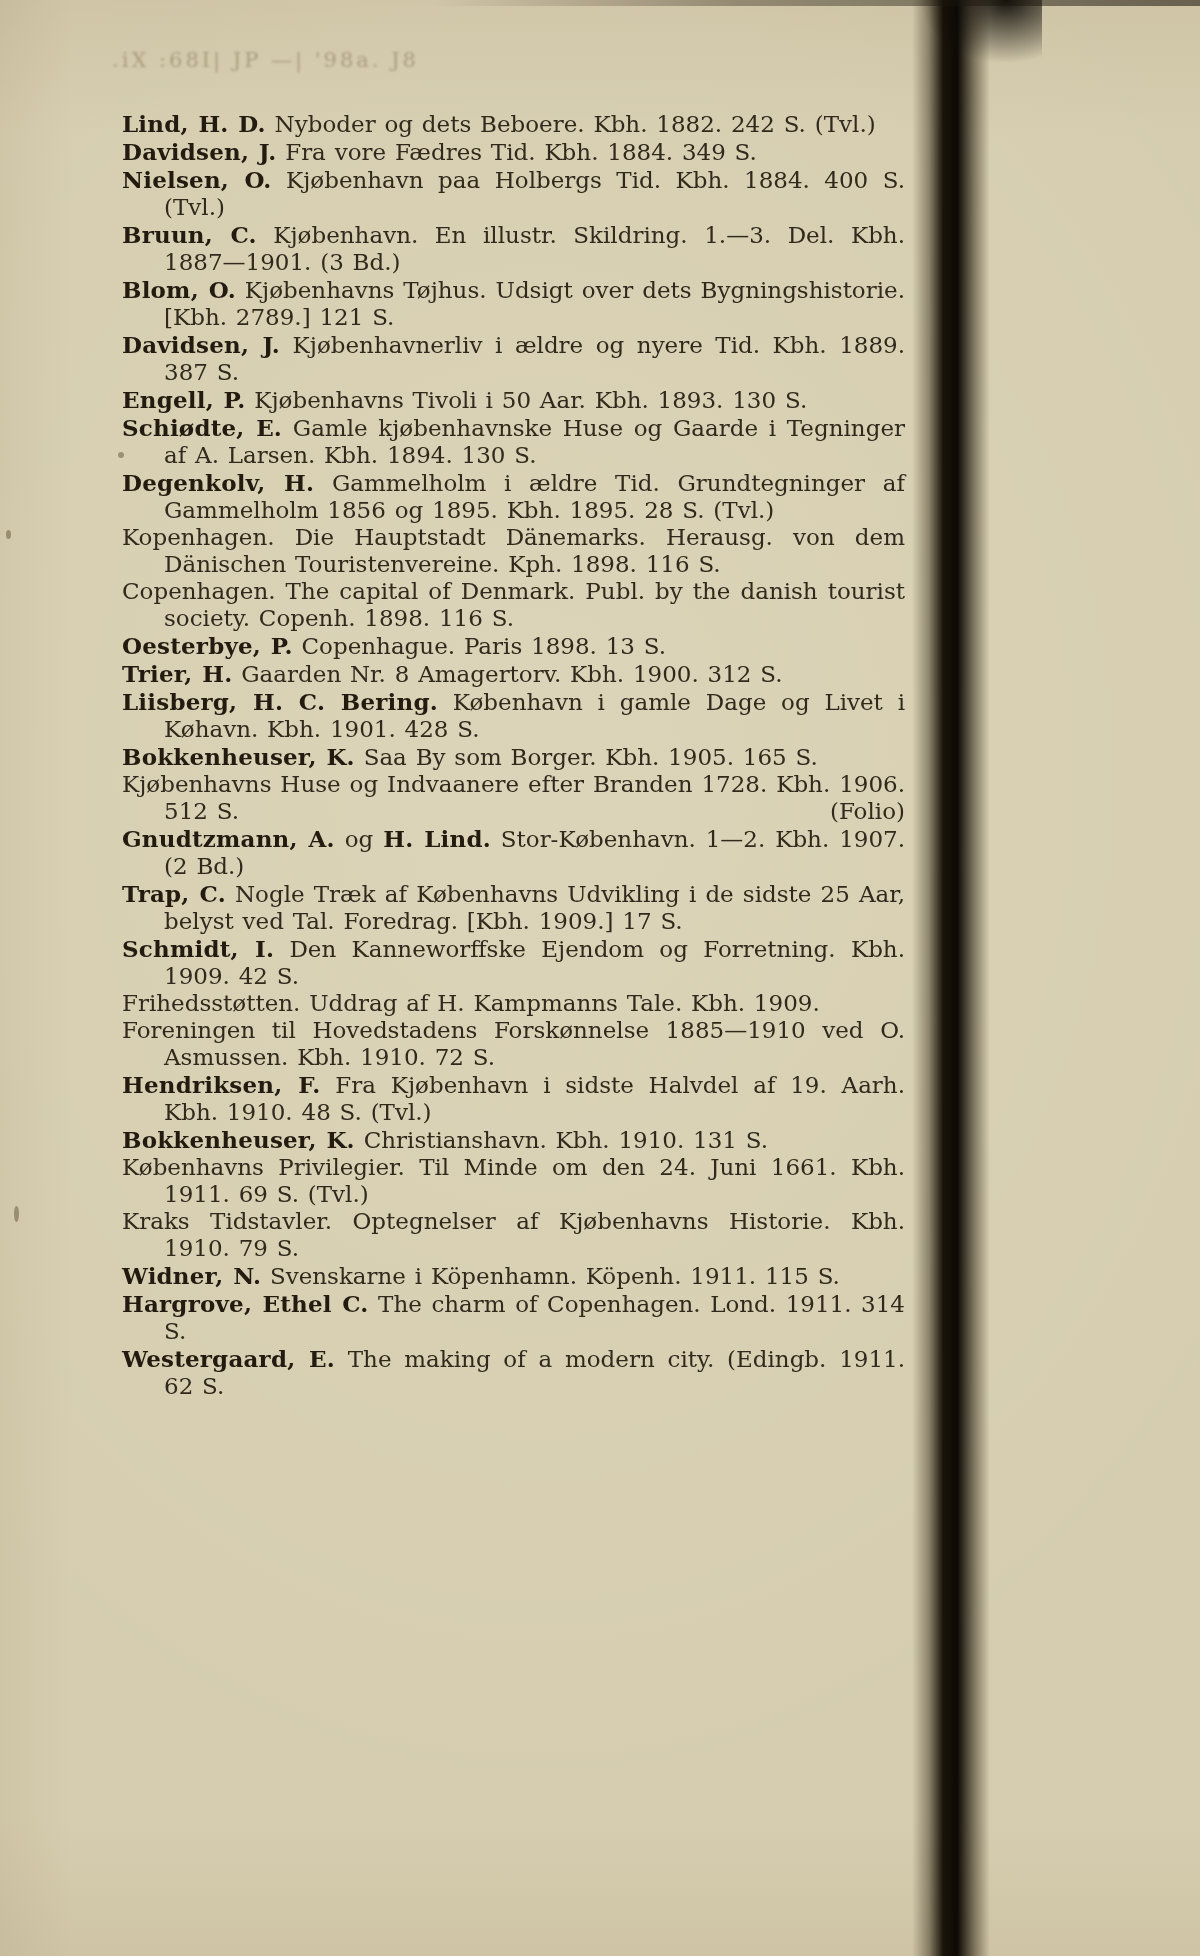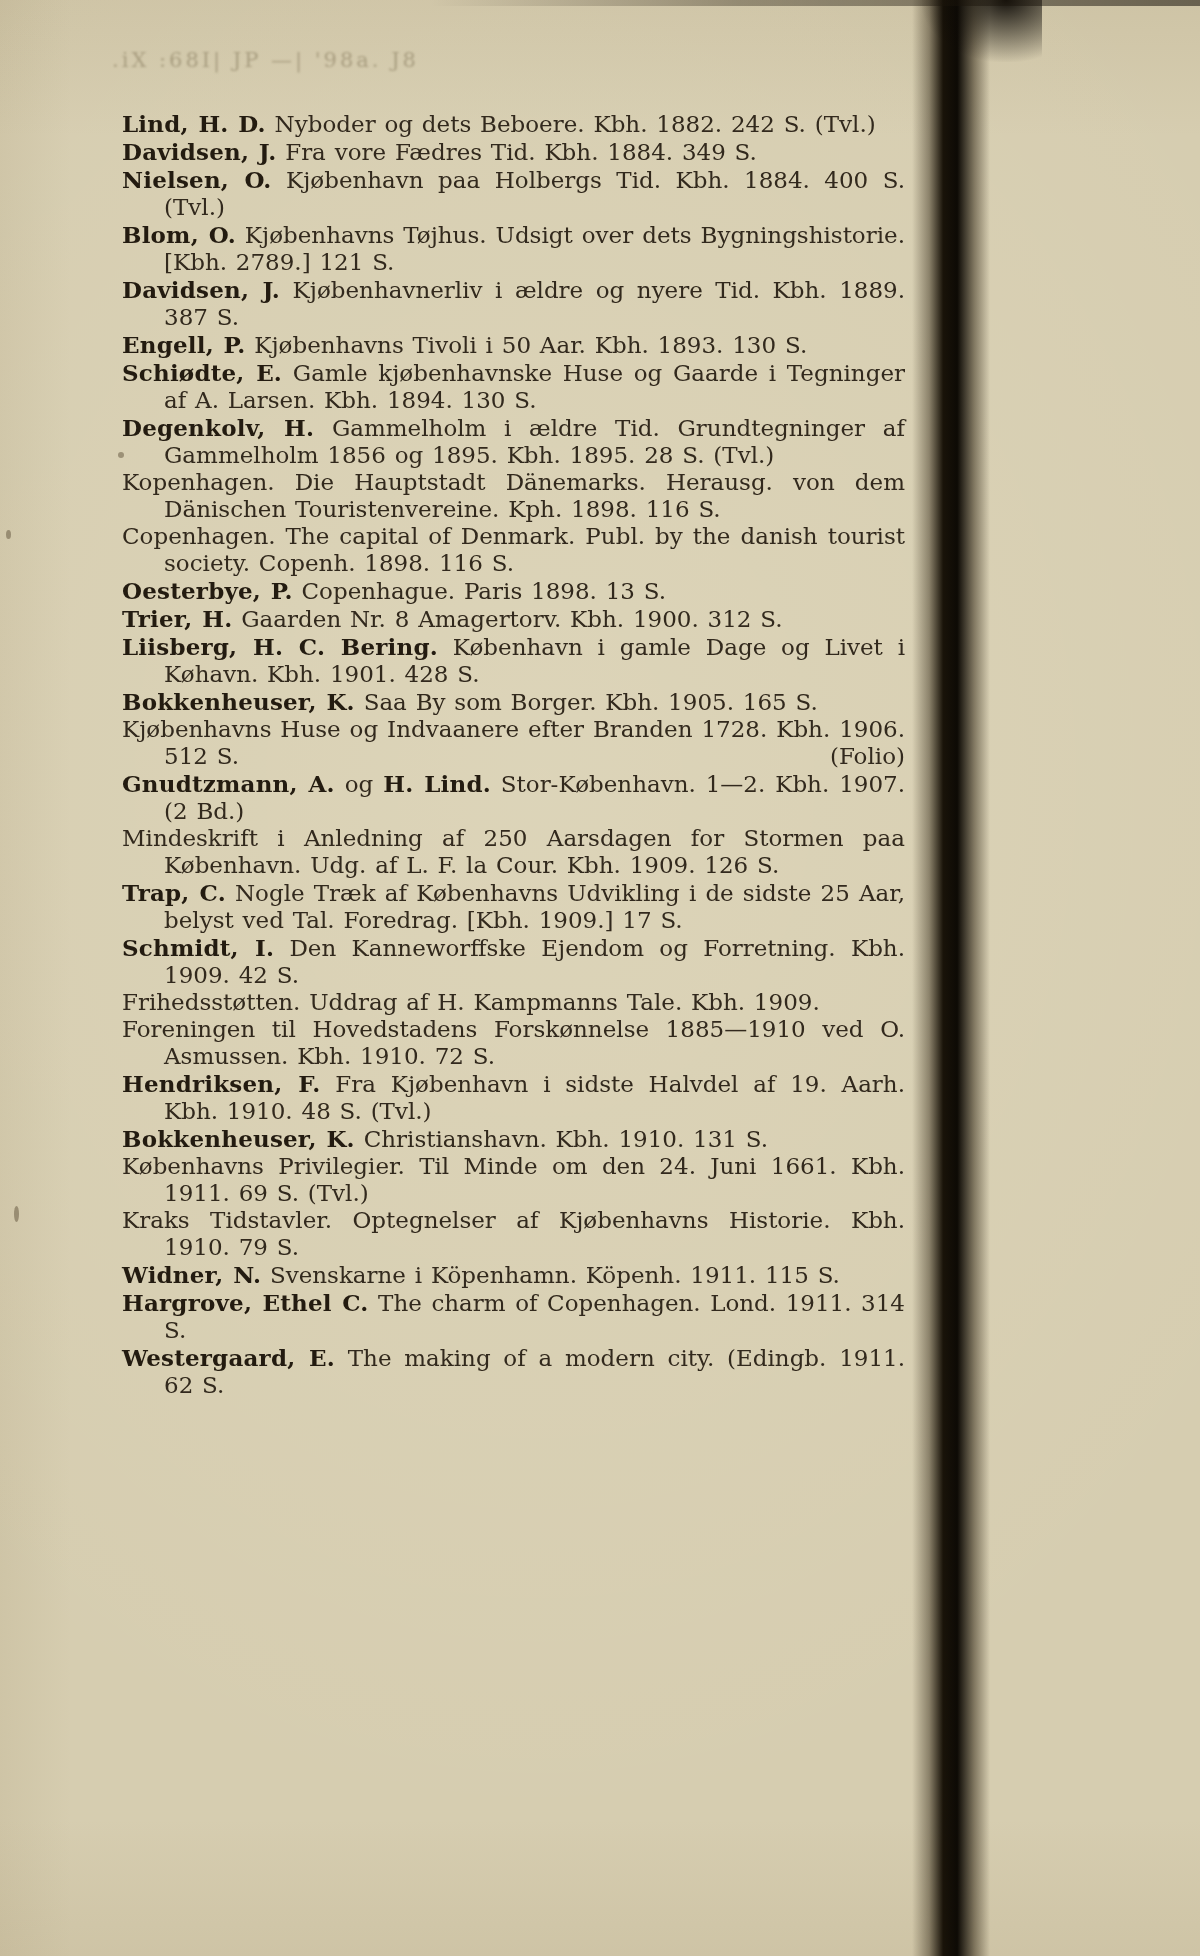--- a/index.html
+++ b/index.html
@@ -59,34 +59,34 @@
 </head>
 <body>
 
 <div class="scan">
   <div class="paper-shade"></div>
   <div class="ghost">.iX :68I| JP —| '98a. J8</div>
   <main class="textblock">
       <p class="entry"><b>Lind, H. D.</b><span> Nyboder og dets Beboere. Kbh. 1882. 242 S. (Tvl.)</span></p>
       <p class="entry"><b>Davidsen, J.</b><span> Fra vore Fædres Tid. Kbh. 1884. 349 S.</span></p>
       <p class="entry"><b>Nielsen, O.</b><span> Kjøbenhavn paa Holbergs Tid. Kbh. 1884. 400 S. (Tvl.)</span></p>
+      <p class="entry"><b>Bruun, C.</b><span> Kjøbenhavn. En illustr. Skildring. 1.—3. Del. Kbh. 1887—1901. (3 Bd.)</span></p>
       <p class="entry"><b>Blom, O.</b><span> Kjøbenhavns Tøjhus. Udsigt over dets Bygningshistorie. [Kbh. 2789.] 121 S.</span></p>
       <p class="entry"><b>Davidsen, J.</b><span> Kjøbenhavnerliv i ældre og nyere Tid. Kbh. 1889. 387 S.</span></p>
       <p class="entry"><b>Engell, P.</b><span> Kjøbenhavns Tivoli i 50 Aar. Kbh. 1893. 130 S.</span></p>
       <p class="entry"><b>Schiødte, E.</b><span> Gamle kjøbenhavnske Huse og Gaarde i Tegninger af A. Larsen. Kbh. 1894. 130 S.</span></p>
       <p class="entry"><b>Degenkolv, H.</b><span> Gammelholm i ældre Tid. Grundtegninger af Gammelholm 1856 og 1895. Kbh. 1895. 28 S. (Tvl.)</span></p>
       <p class="entry"><span>Kopenhagen. Die Hauptstadt Dänemarks. Herausg. von dem Dänischen Touristenvereine. Kph. 1898. 116 S.</span></p>
       <p class="entry"><span>Copenhagen. The capital of Denmark. Publ. by the danish tourist society. Copenh. 1898. 116 S.</span></p>
       <p class="entry"><b>Oesterbye, P.</b><span> Copenhague. Paris 1898. 13 S.</span></p>
       <p class="entry"><b>Trier, H.</b><span> Gaarden Nr. 8 Amagertorv. Kbh. 1900. 312 S.</span></p>
       <p class="entry"><b>Liisberg, H. C. Bering.</b><span> København i gamle Dage og Livet i Køhavn. Kbh. 1901. 428 S.</span></p>
       <p class="entry"><b>Bokkenheuser, K.</b><span> Saa By som Borger. Kbh. 1905. 165 S.</span></p>
       <p class="entry"><span>Kjøbenhavns Huse og Indvaanere efter Branden 1728. Kbh. 1906. 512 S.</span><span class="right-note">(Folio)</span></p>
       <p class="entry"><b>Gnudtzmann, A.</b><span> og </span><b>H. Lind.</b><span> Stor-København. 1—2. Kbh. 1907. (2 Bd.)</span></p>
-      <p class="entry"><span>Mindeskrift i Anledning af 250 Aarsdagen for Stormen paa København. Udg. af L. F. la Cour. Kbh. 1909. 126 S.</span></p>
       <p class="entry"><b>Trap, C.</b><span> Nogle Træk af Københavns Udvikling i de sidste 25 Aar, belyst ved Tal. Foredrag. [Kbh. 1909.] 17 S.</span></p>
       <p class="entry"><b>Schmidt, I.</b><span> Den Kanneworffske Ejendom og Forretning. Kbh. 1909. 42 S.</span></p>
       <p class="entry"><span>Frihedsstøtten. Uddrag af H. Kampmanns Tale. Kbh. 1909.</span></p>
       <p class="entry"><span>Foreningen til Hovedstadens Forskønnelse 1885—1910 ved O. Asmussen. Kbh. 1910. 72 S.</span></p>
       <p class="entry"><b>Hendriksen, F.</b><span> Fra Kjøbenhavn i sidste Halvdel af 19. Aarh. Kbh. 1910. 48 S. (Tvl.)</span></p>
       <p class="entry"><b>Bokkenheuser, K.</b><span> Christianshavn. Kbh. 1910. 131 S.</span></p>
       <p class="entry"><span>Københavns Privilegier. Til Minde om den 24. Juni 1661. Kbh. 1911. 69 S. (Tvl.)</span></p>
       <p class="entry"><span>Kraks Tidstavler. Optegnelser af Kjøbenhavns Historie. Kbh. 1910. 79 S.</span></p>
       <p class="entry"><b>Widner, N.</b><span> Svenskarne i Köpenhamn. Köpenh. 1911. 115 S.</span></p>
       <p class="entry"><b>Hargrove, Ethel C.</b><span> The charm of Copenhagen. Lond. 1911. 314 S.</span></p>

